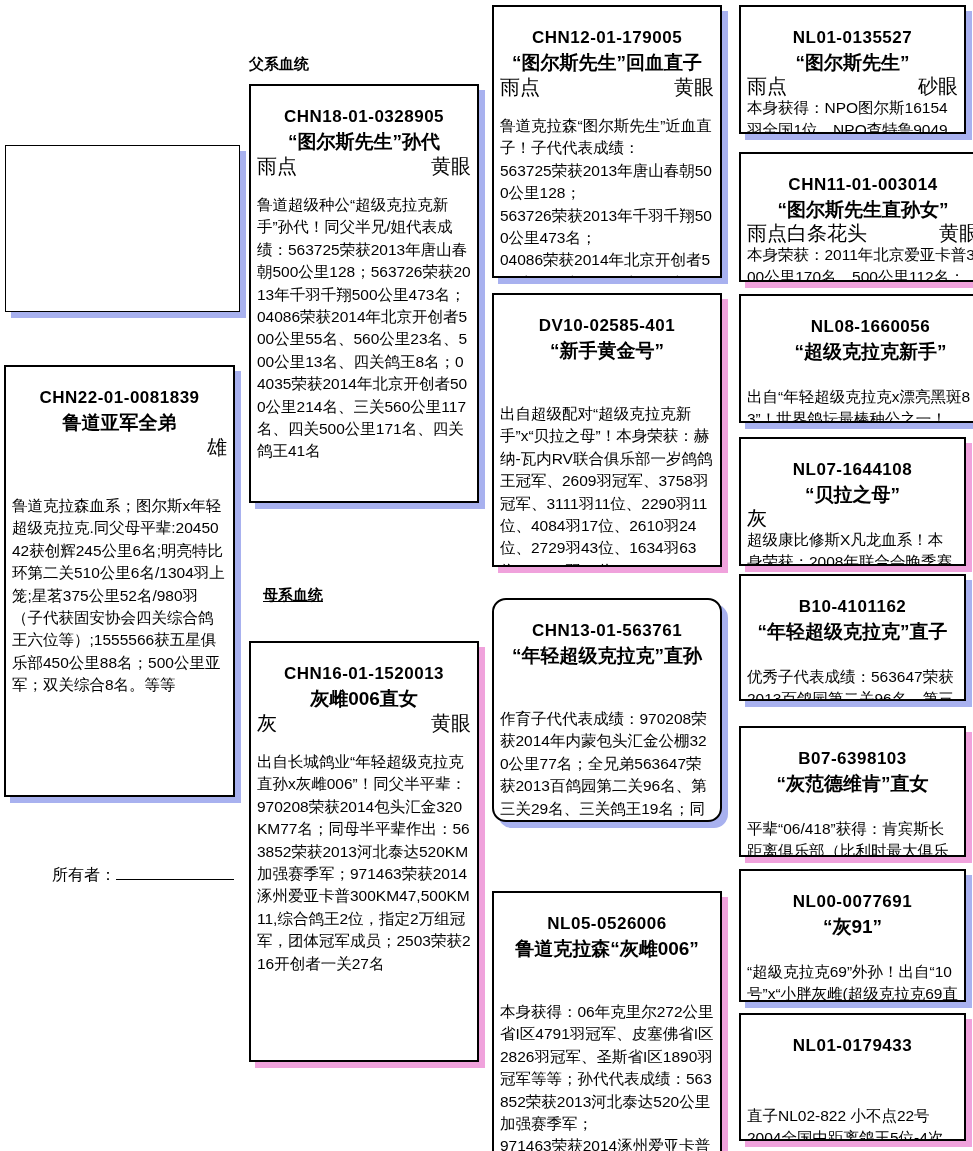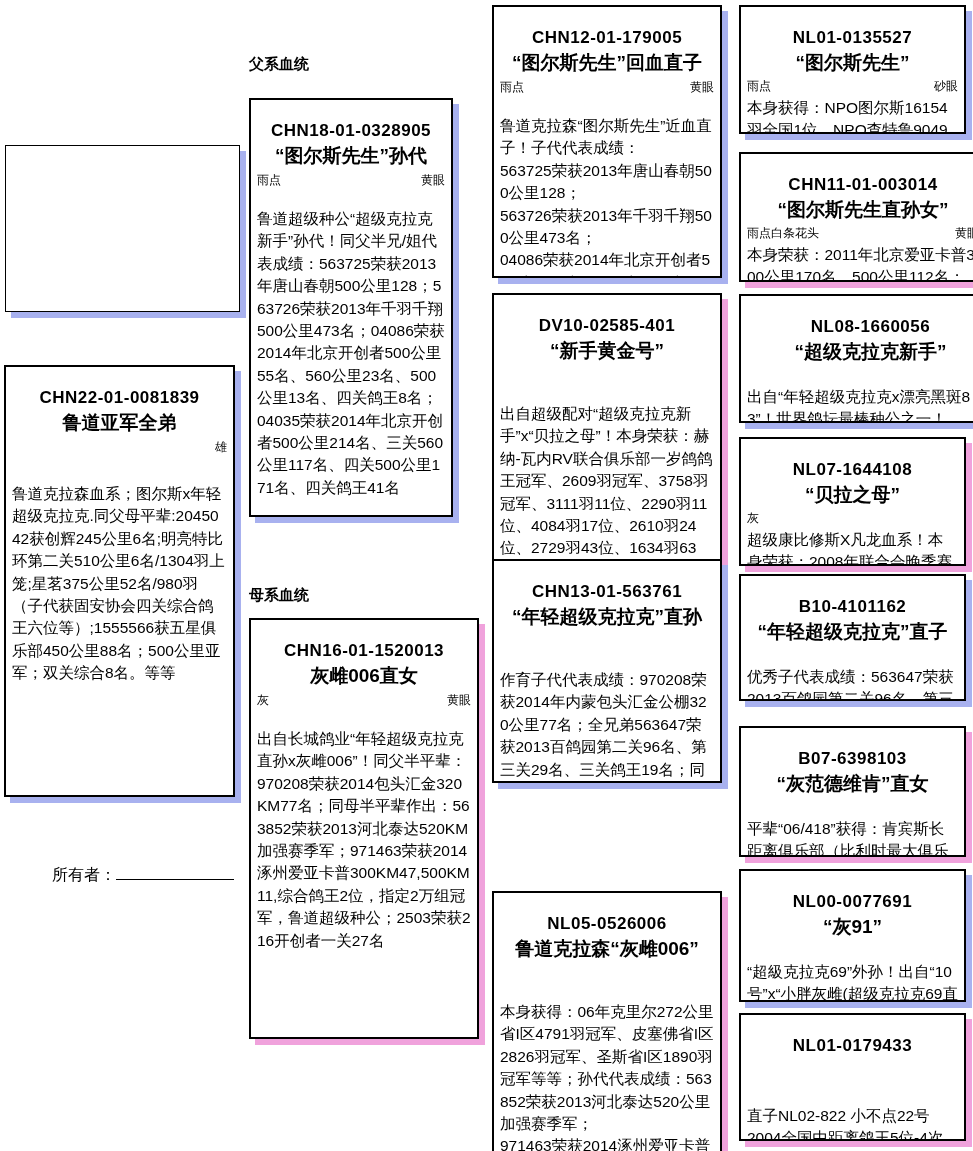--- a/index.html
+++ b/index.html
@@ -29,77 +29,77 @@
   }
   .ring{
     font-weight:bold;font-size:17px;line-height:25px;text-align:center;
     min-height:25px;letter-spacing:0.5px;
   }
   .bname{
     font-weight:bold;font-size:19px;line-height:25px;text-align:center;min-height:25px;
   }
   .inforow{
     display:flex;justify-content:space-between;
-    font-size:12px;line-height:22px;min-height:22px;
+    font-size:20px;line-height:22px;min-height:22px;
   }
   .big .inforow{line-height:24px;min-height:24px;}
   .bodytext{
     font-size:15.5px;line-height:22.4px;
     white-space:pre-line;word-break:break-all;
   }
   .big .bodytext{margin-top:16px;}
-  .subject .bodytext{margin-top:24px;}
+  .subject .bodytext{margin-top:36px;}
   .small .bodytext{margin-top:0;}
   .lineage-label{position:absolute;font-weight:bold;font-size:15px;}
   .owner-line{position:absolute;font-size:16px;}
   .owner-blank{
     display:inline-block;width:118px;height:15px;
     border-bottom:1.5px solid #000;vertical-align:baseline;
   }
 </style>
 </head>
 <body>
 
 <div class="lineage-label" style="left:249px;top:55px;">父系血统</div>
-<div class="lineage-label" style="left:249px;top:586px;">母系血统</div>
+<div class="lineage-label" style="left:263px;top:586px;text-decoration:underline;">母系血统</div>
 
 <div class="photo-box" style="left:5px;top:145px;width:235px;height:167px;"></div>
 
 <div class="pbox big subject shadow-blue" style="left:4px;top:365px;width:231px;height:432px;">
   <div class="ring">CHN22-01-0081839</div>
   <div class="bname">鲁道亚军全弟</div>
   <div class="inforow">
     <span></span>
     <span>雄</span>
   </div>
   <div class="bodytext">鲁道克拉森血系；图尔斯x年轻超级克拉克.同父母平辈:2045042获创辉245公里6名;明亮特比环第二关510公里6名/1304羽上笼;星茗375公里52名/980羽（子代获固安协会四关综合鸽王六位等）;1555566获五星俱乐部450公里88名；500公里亚军；双关综合8名。等等</div>
 </div>
 
 <div class="owner-line" style="left:52px;top:864px;">
   <span>所有者：</span><span class="owner-blank"></span>
 </div>
 
-<div class="pbox big shadow-blue" style="left:249px;top:98px;width:204px;height:419px;">
+<div class="pbox big shadow-blue" style="left:249px;top:84px;width:230px;height:419px;">
   <div class="ring">CHN18-01-0328905</div>
   <div class="bname">“图尔斯先生”孙代</div>
   <div class="inforow">
     <span>雨点</span>
     <span>黄眼</span>
   </div>
   <div class="bodytext">鲁道超级种公“超级克拉克新手”孙代！同父半兄/姐代表成绩：563725荣获2013年唐山春朝500公里128；563726荣获2013年千羽千翔500公里473名；04086荣获2014年北京开创者500公里55名、560公里23名、500公里13名、四关鸽王8名；04035荣获2014年北京开创者500公里214名、三关560公里117名、四关500公里171名、四关鸽王41名</div>
 </div>
 
-<div class="pbox big shadow-pink" style="left:249px;top:618px;width:230px;height:421px;">
+<div class="pbox big shadow-pink" style="left:249px;top:641px;width:230px;height:421px;">
   <div class="ring">CHN16-01-1520013</div>
   <div class="bname">灰雌006直女</div>
   <div class="inforow">
     <span>灰</span>
     <span>黄眼</span>
   </div>
-  <div class="bodytext">出自长城鸽业“年轻超级克拉克直孙x灰雌006”！同父半平辈：970208荣获2014包头汇金320KM77名；同母半平辈作出：563852荣获2013河北泰达520KM加强赛季军；971463荣获2014涿州爱亚卡普300KM47,500KM11,综合鸽王2位，指定2万组冠军，鲁道超级种公；2503荣获216开创者一关27名</div>
+  <div class="bodytext">出自长城鸽业“年轻超级克拉克直孙x灰雌006”！同父半平辈：970208荣获2014包头汇金320KM77名；同母半平辈作出：563852荣获2013河北泰达520KM加强赛季军；971463荣获2014涿州爱亚卡普300KM47,500KM11,综合鸽王2位，指定2万组冠军，团体冠军成员；2503荣获216开创者一关27名</div>
 </div>
 
 <div class="pbox big shadow-blue" style="left:492px;top:5px;width:230px;height:273px;">
   <div class="ring">CHN12-01-179005</div>
   <div class="bname">“图尔斯先生”回血直子</div>
   <div class="inforow">
     <span>雨点</span>
     <span>黄眼</span>
   </div>
   <div class="bodytext">鲁道克拉森“图尔斯先生”近血直子！子代代表成绩：
@@ -112,21 +112,21 @@
   <div class="ring">DV10-02585-401</div>
   <div class="bname">“新手黄金号”</div>
   <div class="inforow">
     <span></span>
     <span></span>
   </div>
   <div class="bodytext">出自超级配对“超级克拉克新手”x“贝拉之母”！本身荣获：赫纳-瓦内RV联合俱乐部一岁鸽鸽王冠军、2609羽冠军、3758羽冠军、3111羽11位、2290羽11位、4084羽17位、2610羽24位、2729羽43位、1634羽63位、2367羽79位；
 孙代代表成绩：</div>
 </div>
 
-<div class="pbox big shadow-blue" style="left:492px;top:559px;width:230px;height:224px;">
+<div class="pbox big shadow-blue" style="left:492px;top:598px;width:230px;height:224px;border-radius:14px;">
   <div class="ring">CHN13-01-563761</div>
   <div class="bname">“年轻超级克拉克”直孙</div>
   <div class="inforow">
     <span></span>
     <span></span>
   </div>
   <div class="bodytext">作育子代代表成绩：970208荣获2014年内蒙包头汇金公棚320公里77名；全兄弟563647荣获2013百鸽园第二关96名、第三关29名、三关鸽王19名；同父半兄/姐代表成绩：
 003874获得2011年山西宇祥公棚300公里38名、500公里141名；999376荣获2012年开创</div>
 </div>
 

